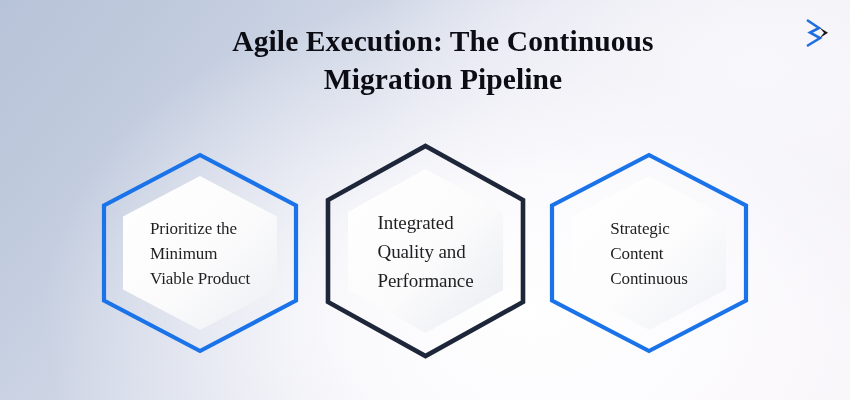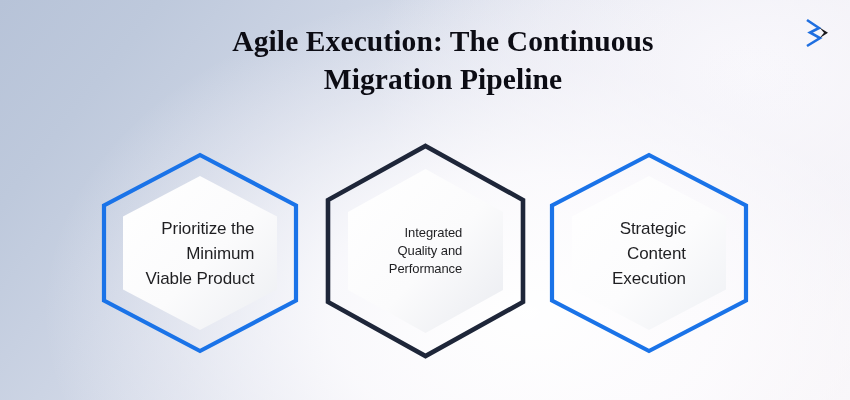--- a/index.html
+++ b/index.html
@@ -68,33 +68,33 @@
   }
   .hex-label {
     position: absolute;
     left: 0;
     top: 0;
     width: 100%;
     height: 100%;
     display: flex;
     align-items: center;
     justify-content: center;
-    text-align: right;
+    text-align: left;
     color: #1f1f22;
-    font-family: Liberation Sans, sans-serif;
+    font-family: Liberation Serif, serif;
     font-size: 17px;
     font-weight: 400;
     line-height: 25px;
     letter-spacing: -0.1px;
     white-space: pre-line;
     pointer-events: none;
   }
   .hex-mid .hex-label {
-    font-size: 13px;
-    line-height: 18px;
+    font-size: 19px;
+    line-height: 29px;
   }
 </style>
 </head>
 <body>
 
 <div id="canvas">
 
   <div id="title-block">
     <div class="title-line">Agile Execution: The Continuous</div>
     <div class="title-line">Migration Pipeline</div>
@@ -150,17 +150,17 @@
             <stop offset="0%" stop-color="#ffffff"></stop>
             <stop offset="55%" stop-color="#fcfcfd"></stop>
             <stop offset="100%" stop-color="#eef0f4"></stop>
           </linearGradient>
         </defs>
         <polygon points="101,3 198,53.5 198,148.5 101,199 4,148.5 4,53.5" fill="none" stroke="#1a73e8" stroke-width="4.2" stroke-linejoin="miter"></polygon>
         <polygon points="101,24 178,64.5 178,137.5 101,178 24,137.5 24,64.5" fill="url(#innerGrad3)"></polygon>
       </svg>
       <div class="hex-label">Strategic
 Content
-Execution</div>
+Continuous</div>
     </div>
 
   </div>
 </div>
 
 </body></html>

